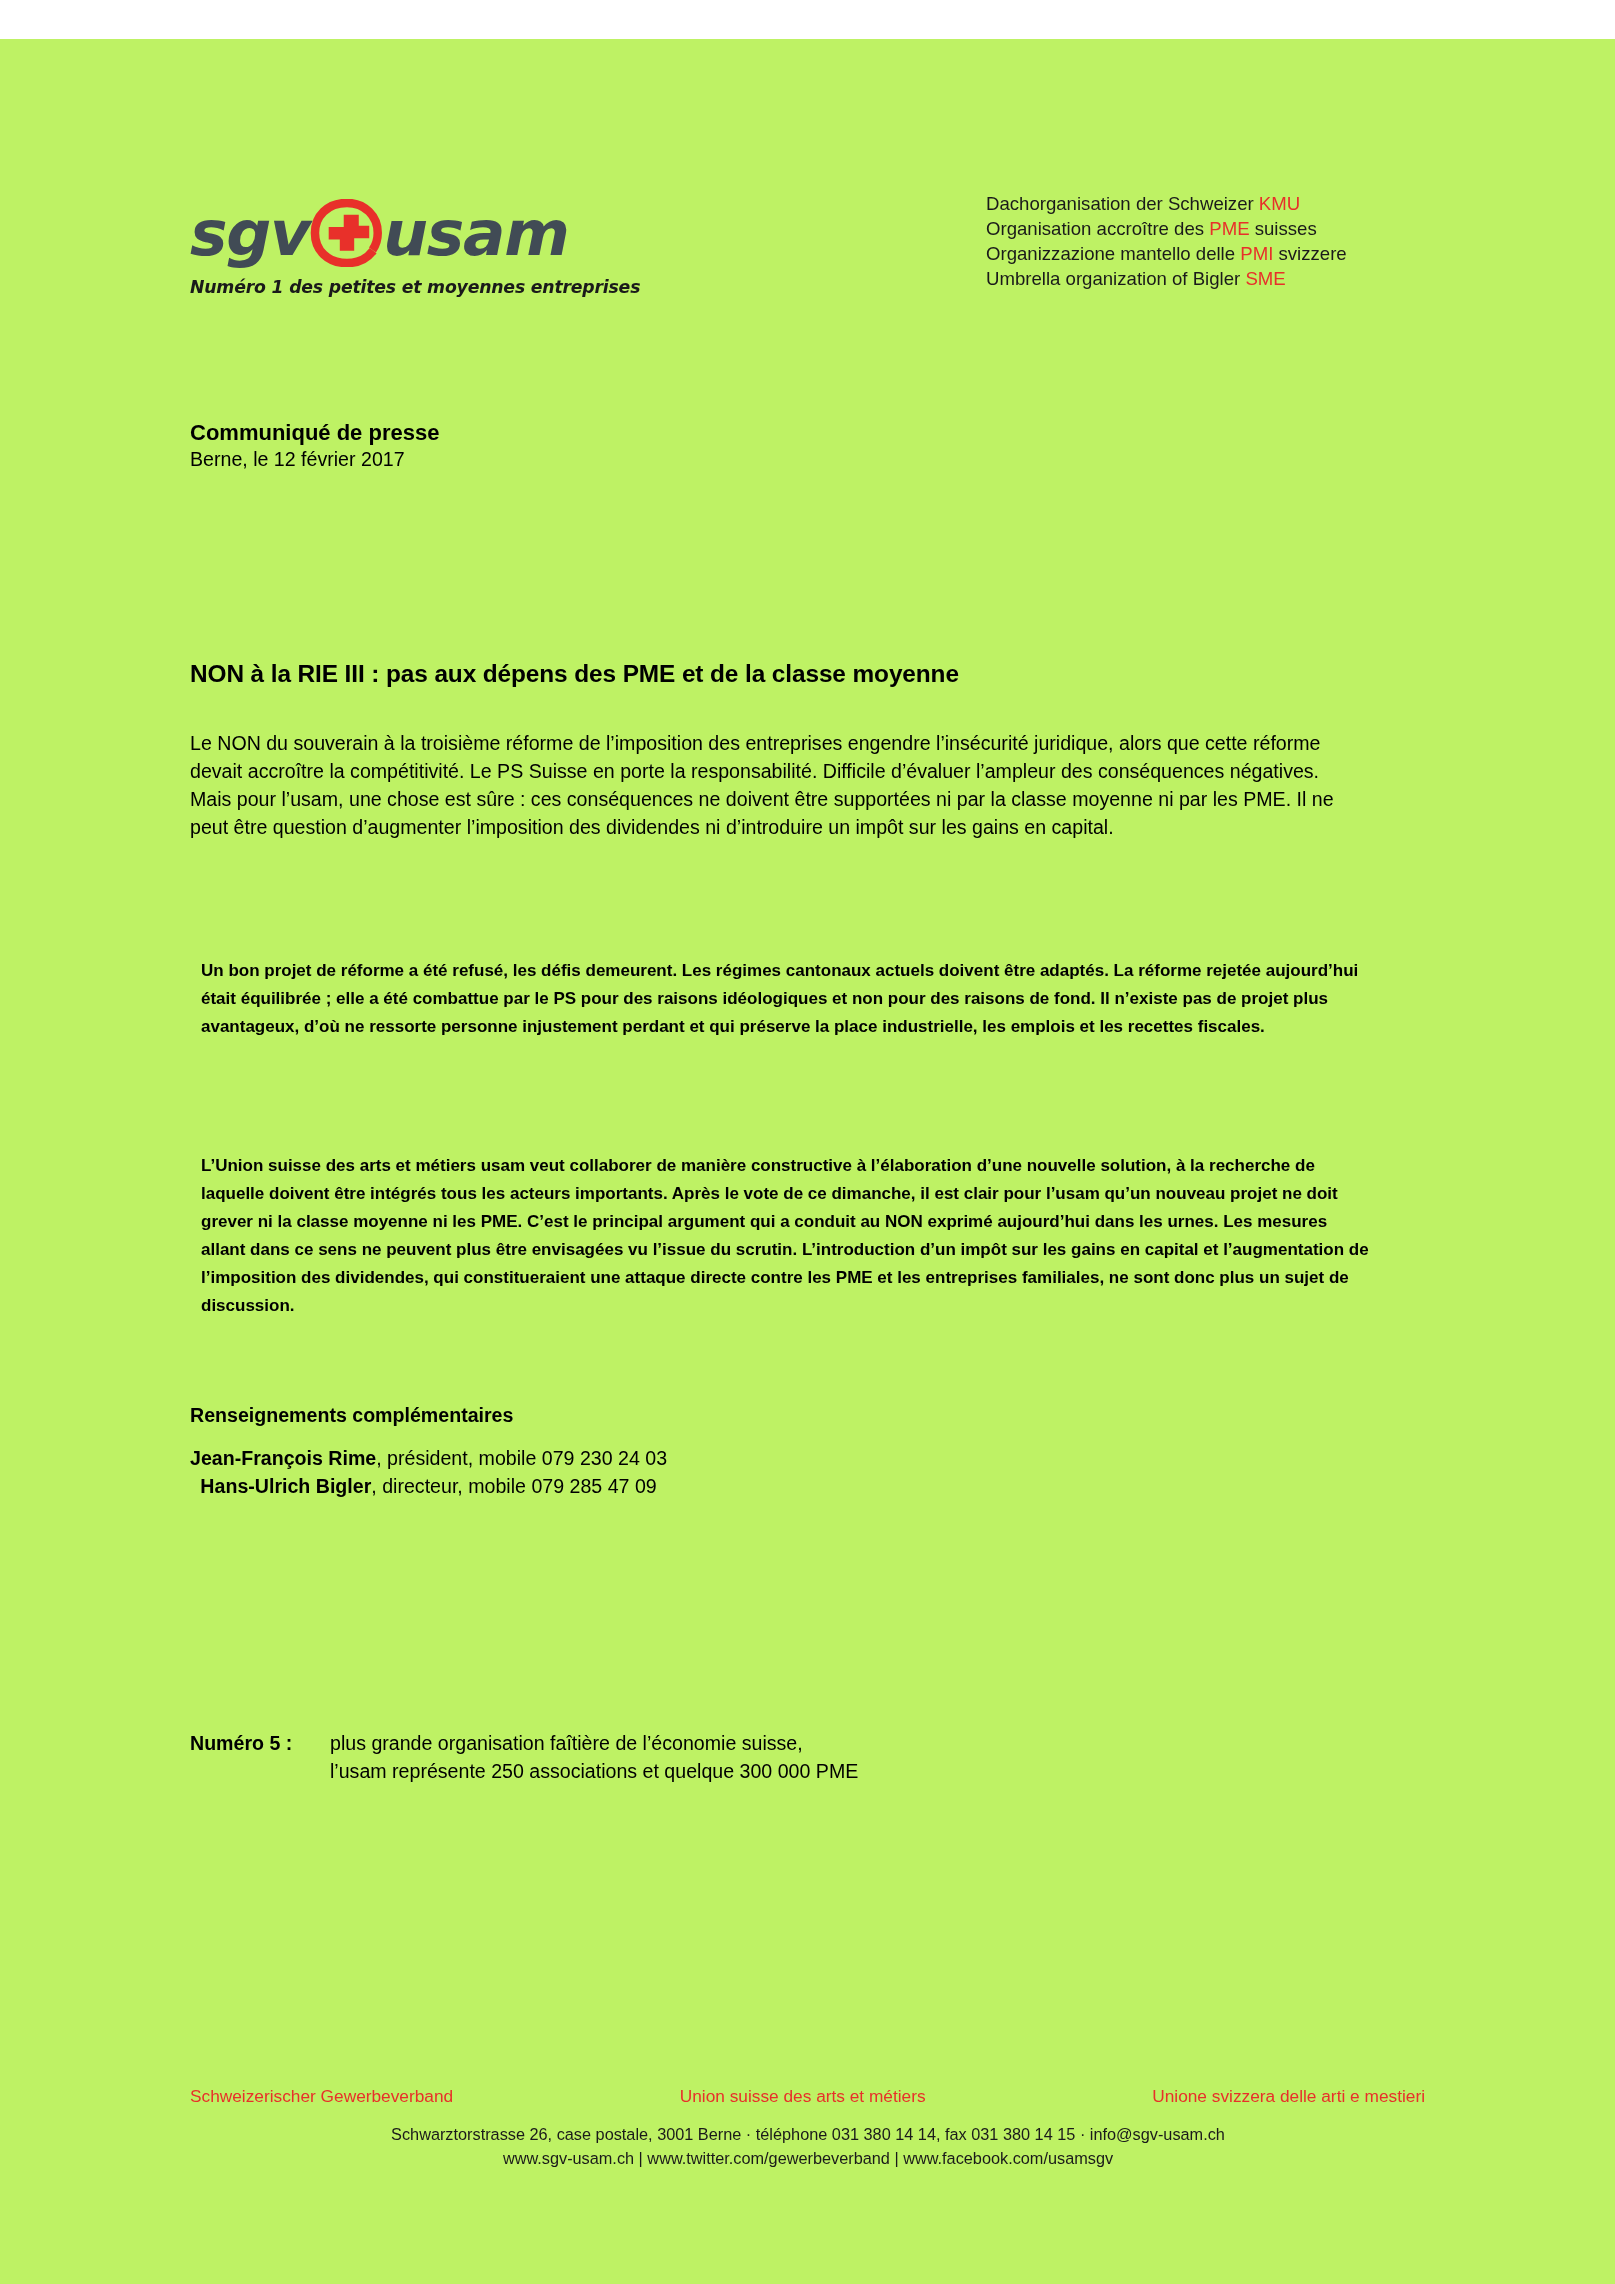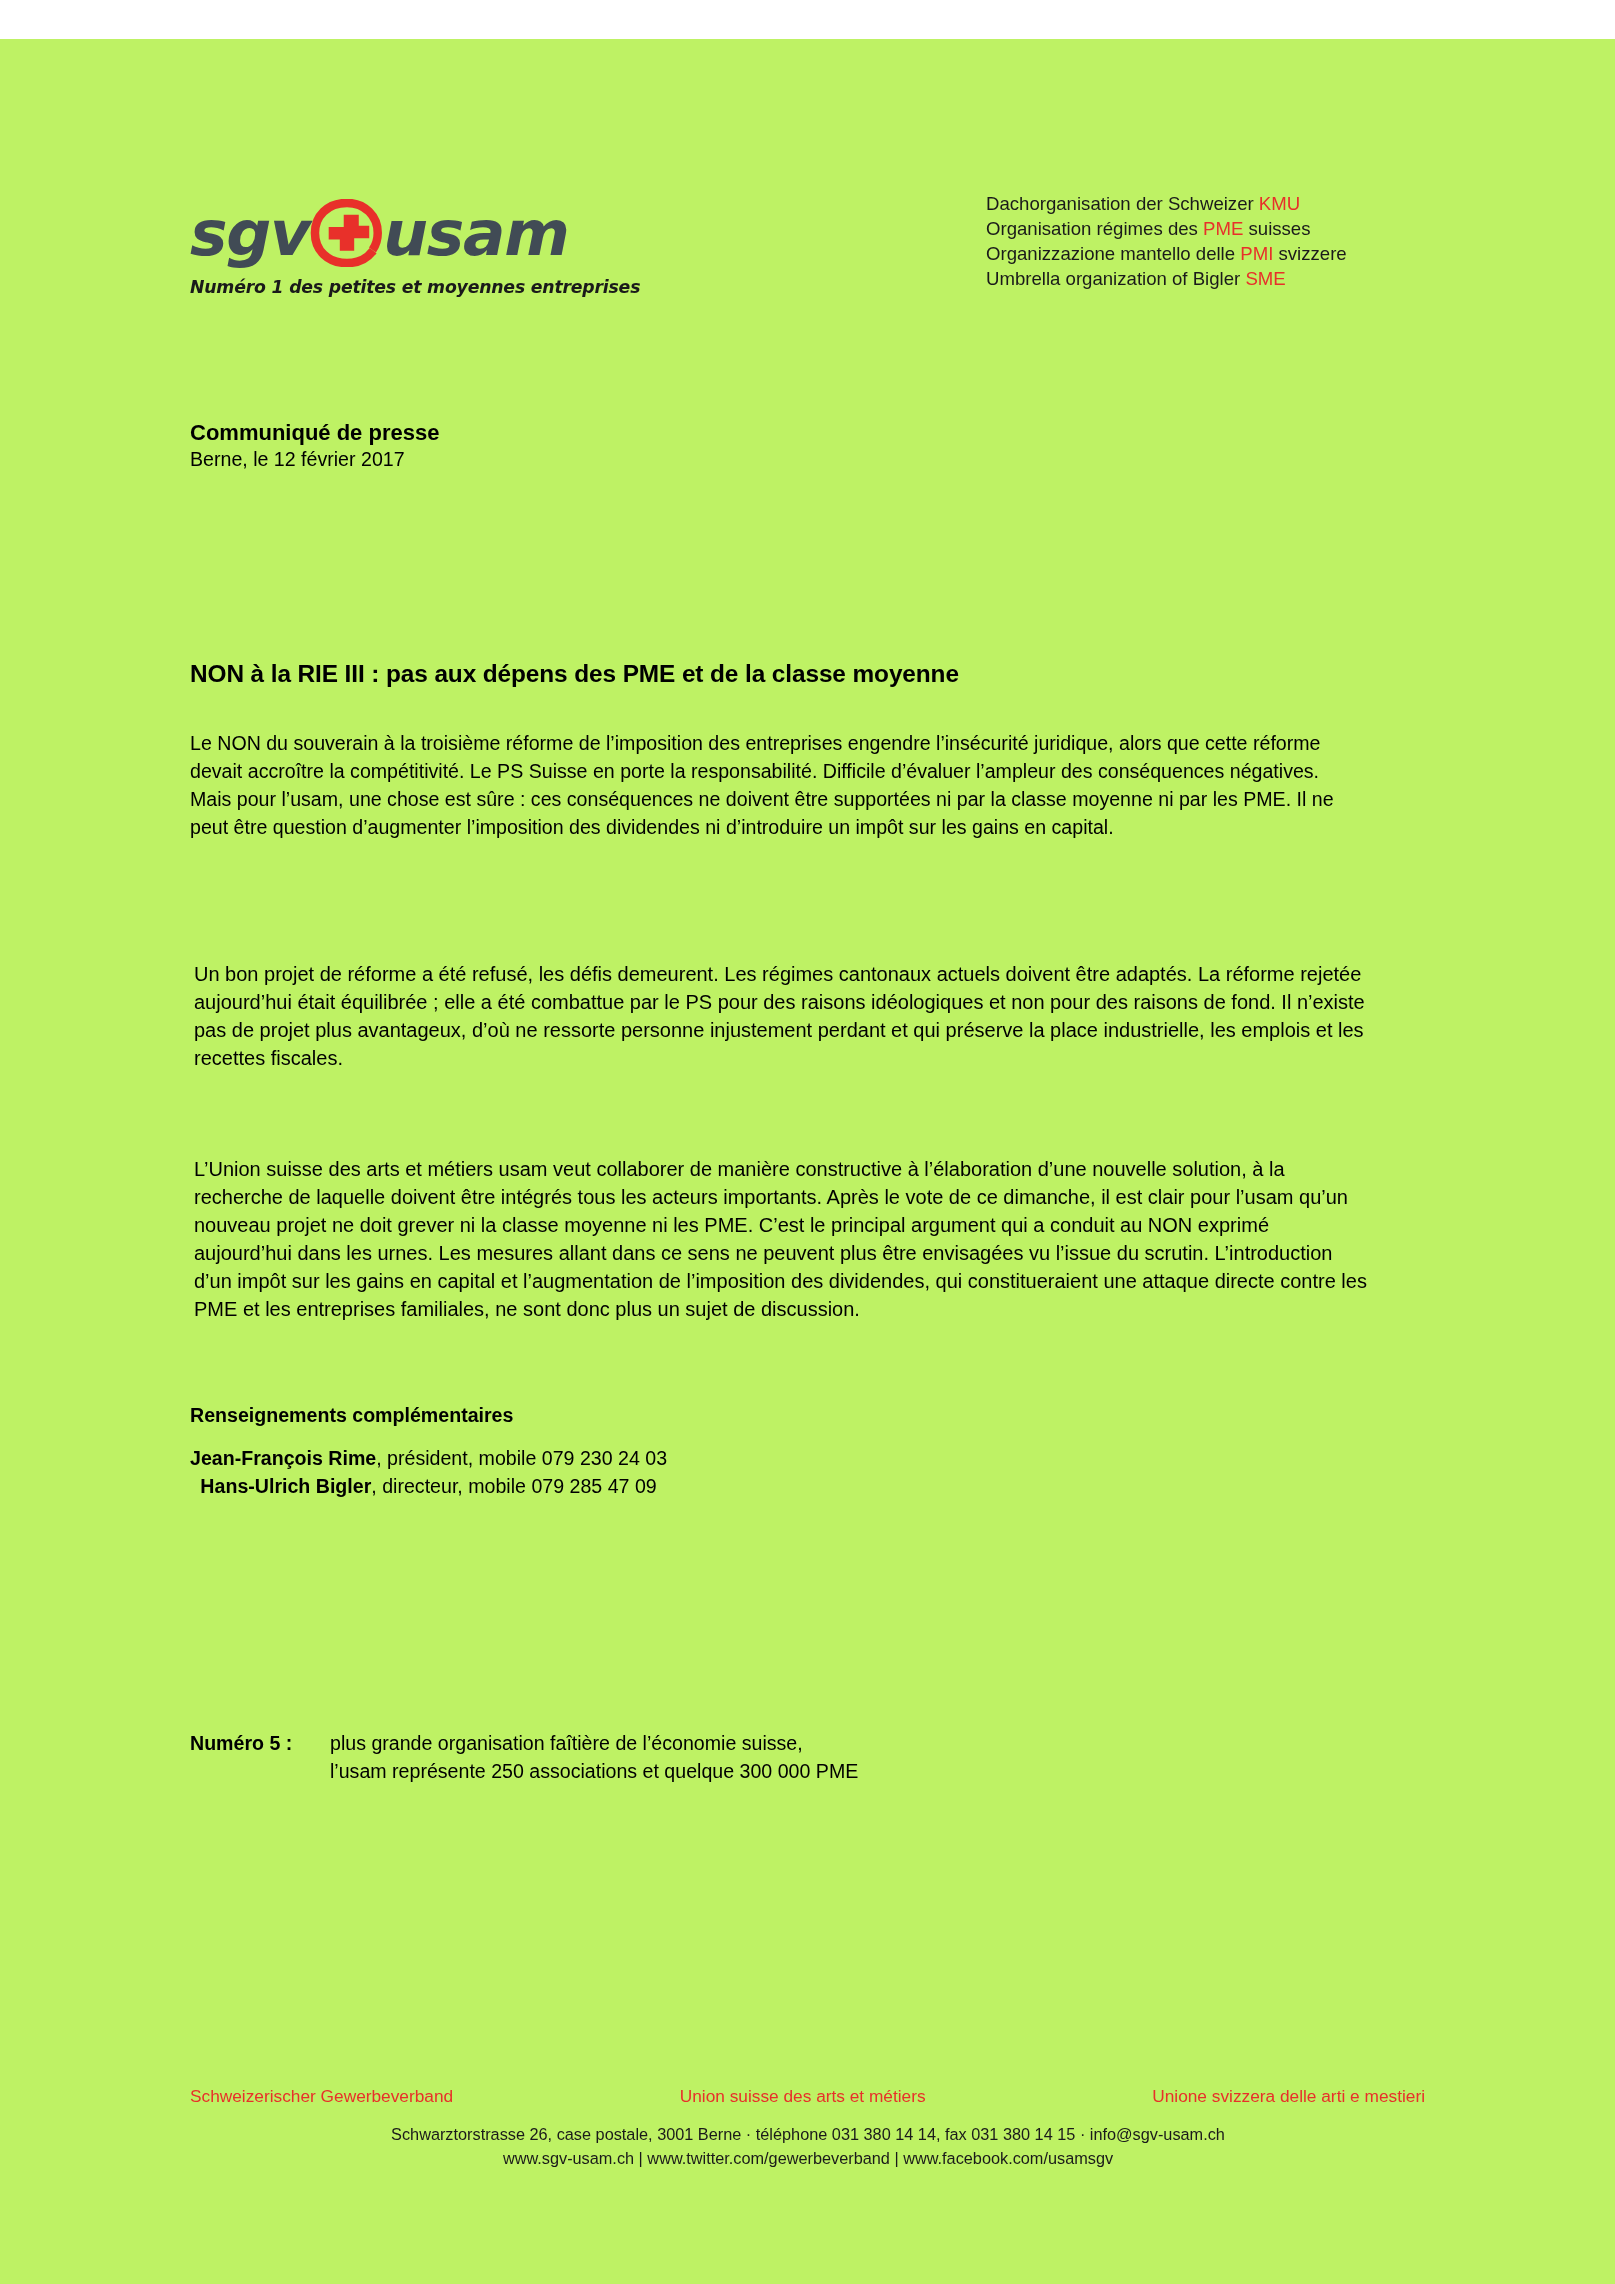--- a/index.html
+++ b/index.html
@@ -124,24 +124,25 @@
     top: 670px;
     left: 0;
     width: 1173px;
     font-size: 19.6px;
     font-weight: 400;
     line-height: 28px;
   }
 
   .para {
     position: absolute;
-    left: 4px;
+    left: 11px;
     width: 1173px;
-    font-size: 20px;
-    line-height: 28px;
+    font-size: 17px;
+    line-height: 28px;
+    font-weight: bold;
   }
   .para-1 { top: 901px; }
   .para-2 { top: 1096px; }
 
   .contacts-title {
     position: absolute;
     top: 1362px;
     left: 0;
     font-size: 19.6px;
     font-weight: 700;
@@ -236,21 +237,21 @@
         <span class="logo-text">usam</span>
       </div>
       <div class="logo-tagline">Numéro 1 des petites et moyennes entreprises</div>
     </div>
 
     <div class="header-langs">
       <div>
         <span>Dachorganisation der Schweizer </span><span class="hl-red">KMU</span><span></span>
       </div>
       <div>
-        <span>Organisation régimes des </span><span class="hl-red">PME</span><span> suisses</span>
+        <span>Organisation accroître des </span><span class="hl-red">PME</span><span> suisses</span>
       </div>
       <div>
         <span>Organizzazione mantello delle </span><span class="hl-red">PMI</span><span> svizzere</span>
       </div>
       <div>
         <span>Umbrella organization of Bigler </span><span class="hl-red">SME</span><span></span>
       </div>
     </div>
   </div>
 

